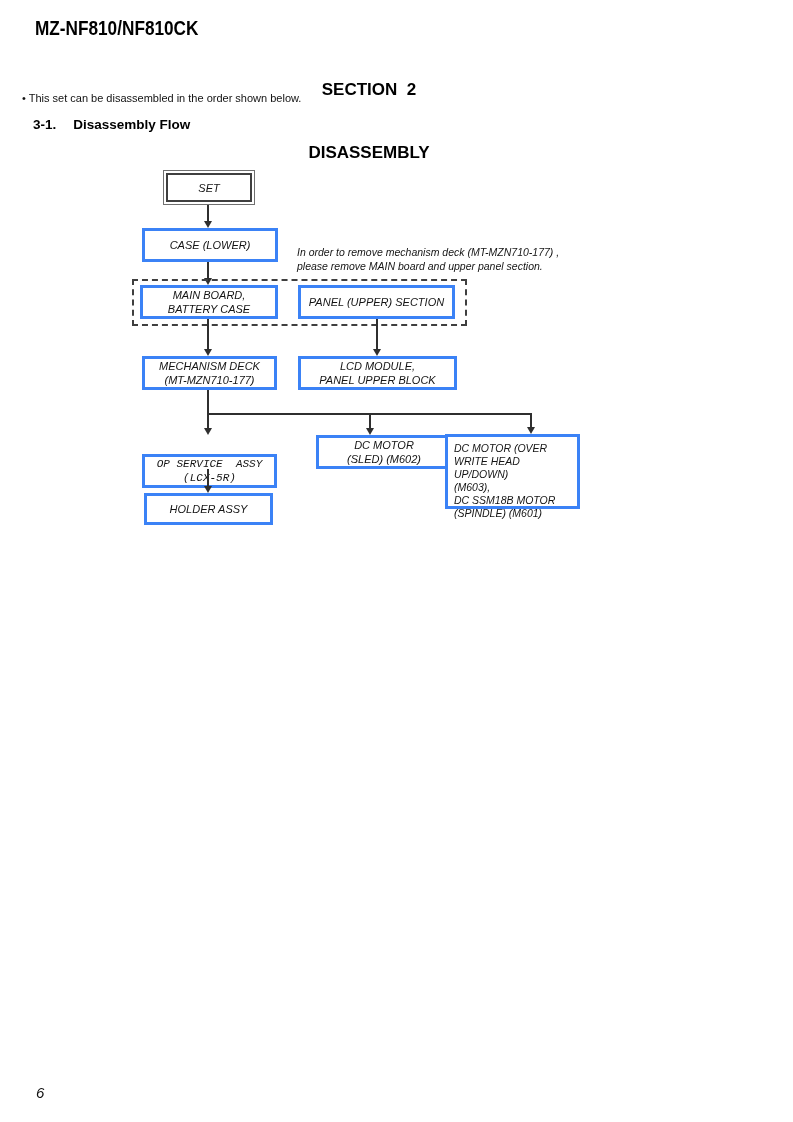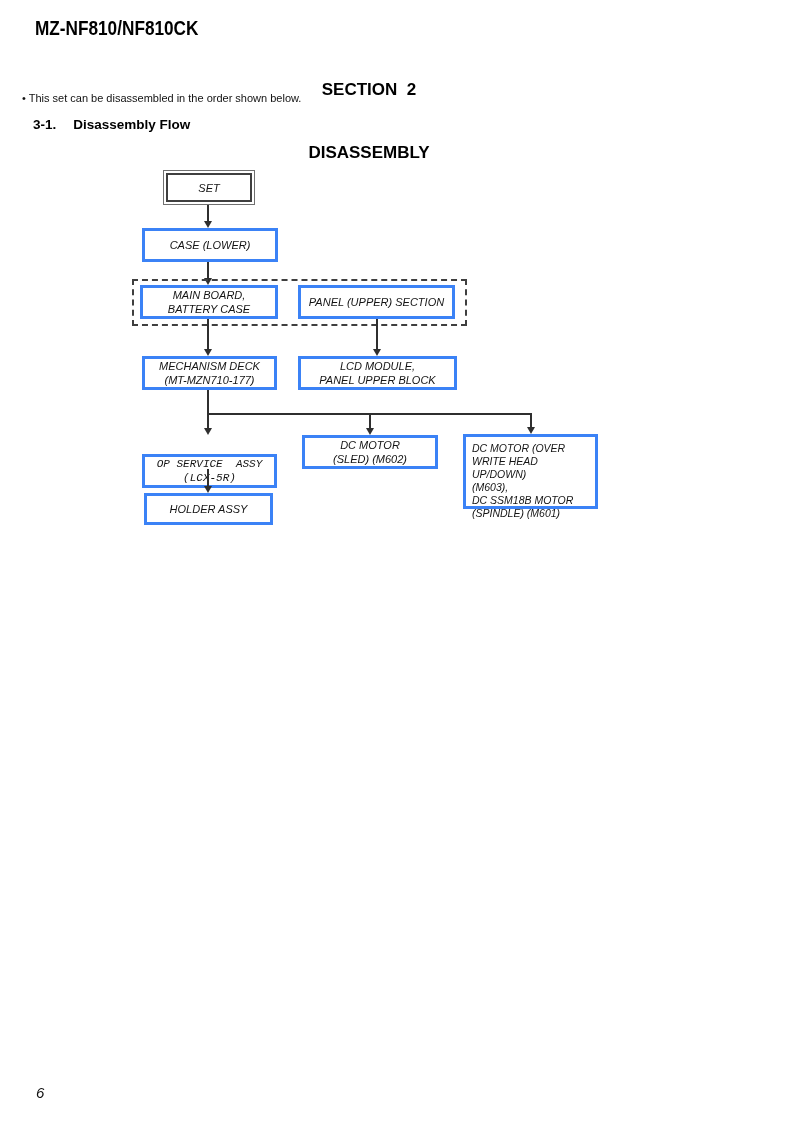--- a/index.html
+++ b/index.html
@@ -87,20 +87,22 @@
 
     <div class="dbox-outer" style="left:163px; top:170px; width:92px; height:35px;">
       <div class="dbox-inner">SET</div>
     </div>
 
     <div class="vl" style="left:207px; top:205px; height:17px;"></div>
     <div class="ah" style="left:204px; top:221px;"></div>
 
     <div class="box" style="left:142px; top:228px; width:136px; height:34px;">CASE (LOWER)</div>
 
+    <div class="flow-note">In order to remove mechanism deck (MT-MZN710-177) ,
+please remove MAIN board and upper panel section.</div>
 
     <div class="vl" style="left:207px; top:262px; height:17px;"></div>
     <div class="ah" style="left:204px; top:278px;"></div>
 
     <div class="dashed-group" style="left:132px; top:279px; width:335px; height:47px;"></div>
 
     <div class="box" style="left:140px; top:285px; width:138px; height:34px;">MAIN BOARD,
 BATTERY CASE</div>
     <div class="box" style="left:298px; top:285px; width:157px; height:34px;">PANEL (UPPER) SECTION</div>
 
@@ -122,23 +124,23 @@
     <div class="ah" style="left:204px; top:428px;"></div>
 
     <div class="vl" style="left:369px; top:413px; height:15px;"></div>
     <div class="ah" style="left:366px; top:428px;"></div>
 
     <div class="vl" style="left:530px; top:413px; height:14px;"></div>
     <div class="ah" style="left:527px; top:427px;"></div>
 
     <div class="box" style="left:142px; top:454px; width:135px; height:34px;font-family:Liberation Mono, monospace;">OP SERVICE  ASSY
 (LCX-5R)</div>
-    <div class="box" style="left:302px; top:435px; width:136px; height:34px;">DC MOTOR
+    <div class="box" style="left:316px; top:435px; width:136px; height:34px;">DC MOTOR
 (SLED) (M602)</div>
-    <div class="box left-align" style="left:463px; top:434px; width:135px; height:75px;">DC MOTOR (OVER
+    <div class="box left-align" style="left:445px; top:434px; width:135px; height:75px;">DC MOTOR (OVER
 WRITE HEAD UP/DOWN)
 (M603),
 DC SSM18B MOTOR
 (SPINDLE) (M601)</div>
 
     <div class="vl" style="left:207px; top:469px; height:17px;"></div>
     <div class="ah" style="left:204px; top:486px;"></div>
 
     <div class="box" style="left:144px; top:493px; width:129px; height:32px;">HOLDER ASSY</div>
 

